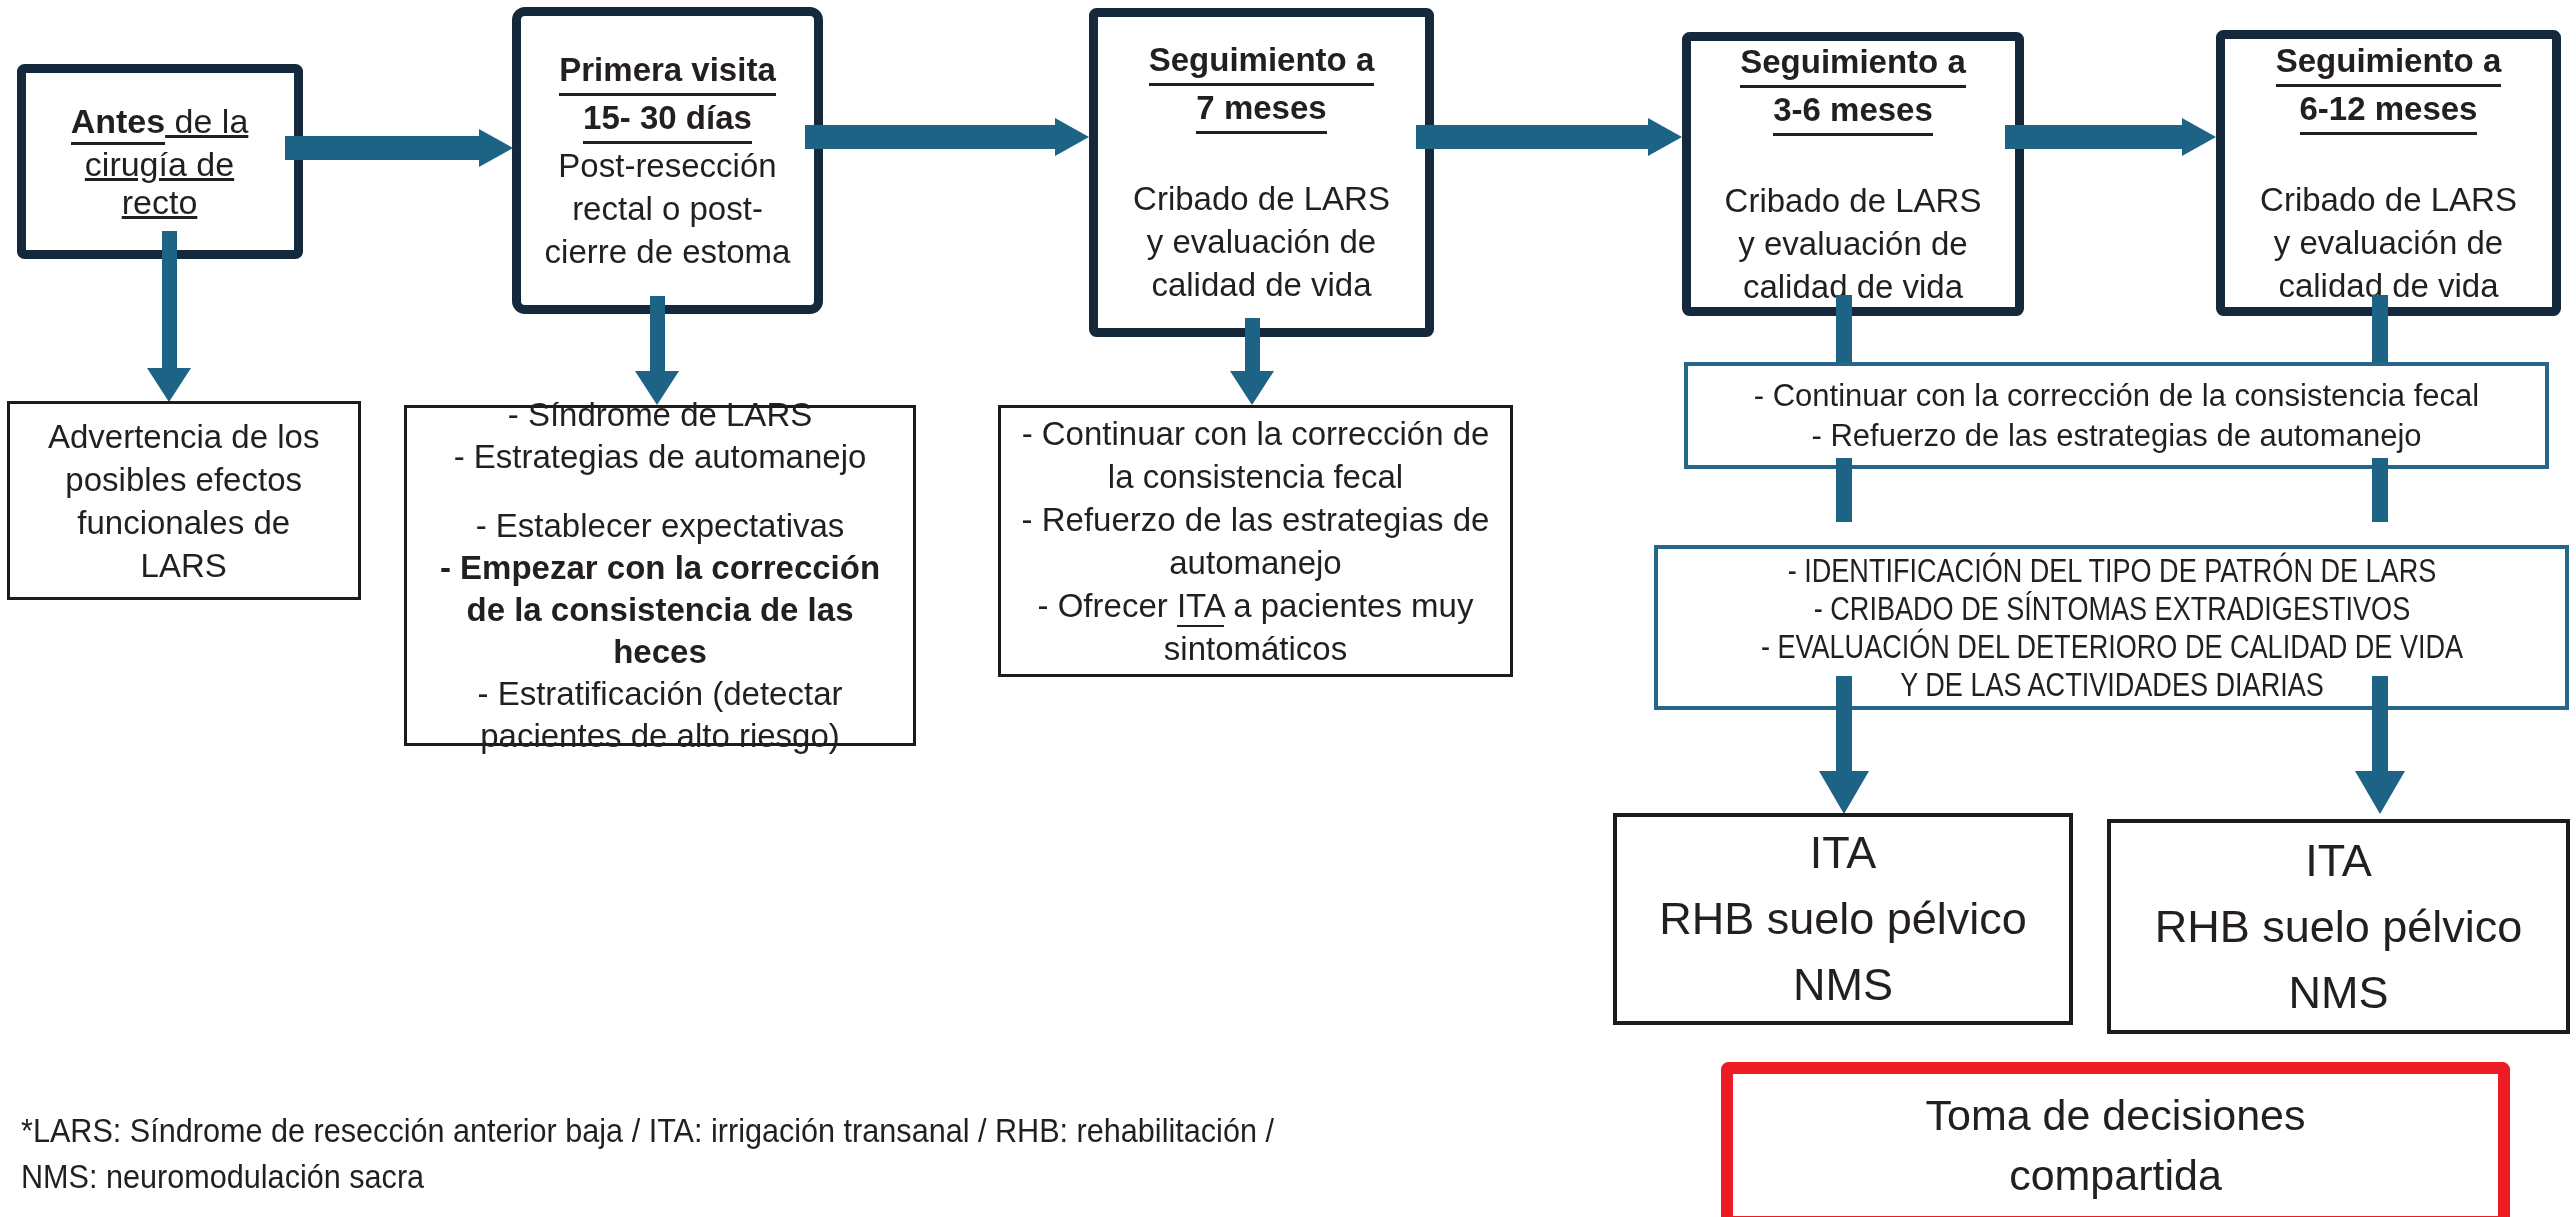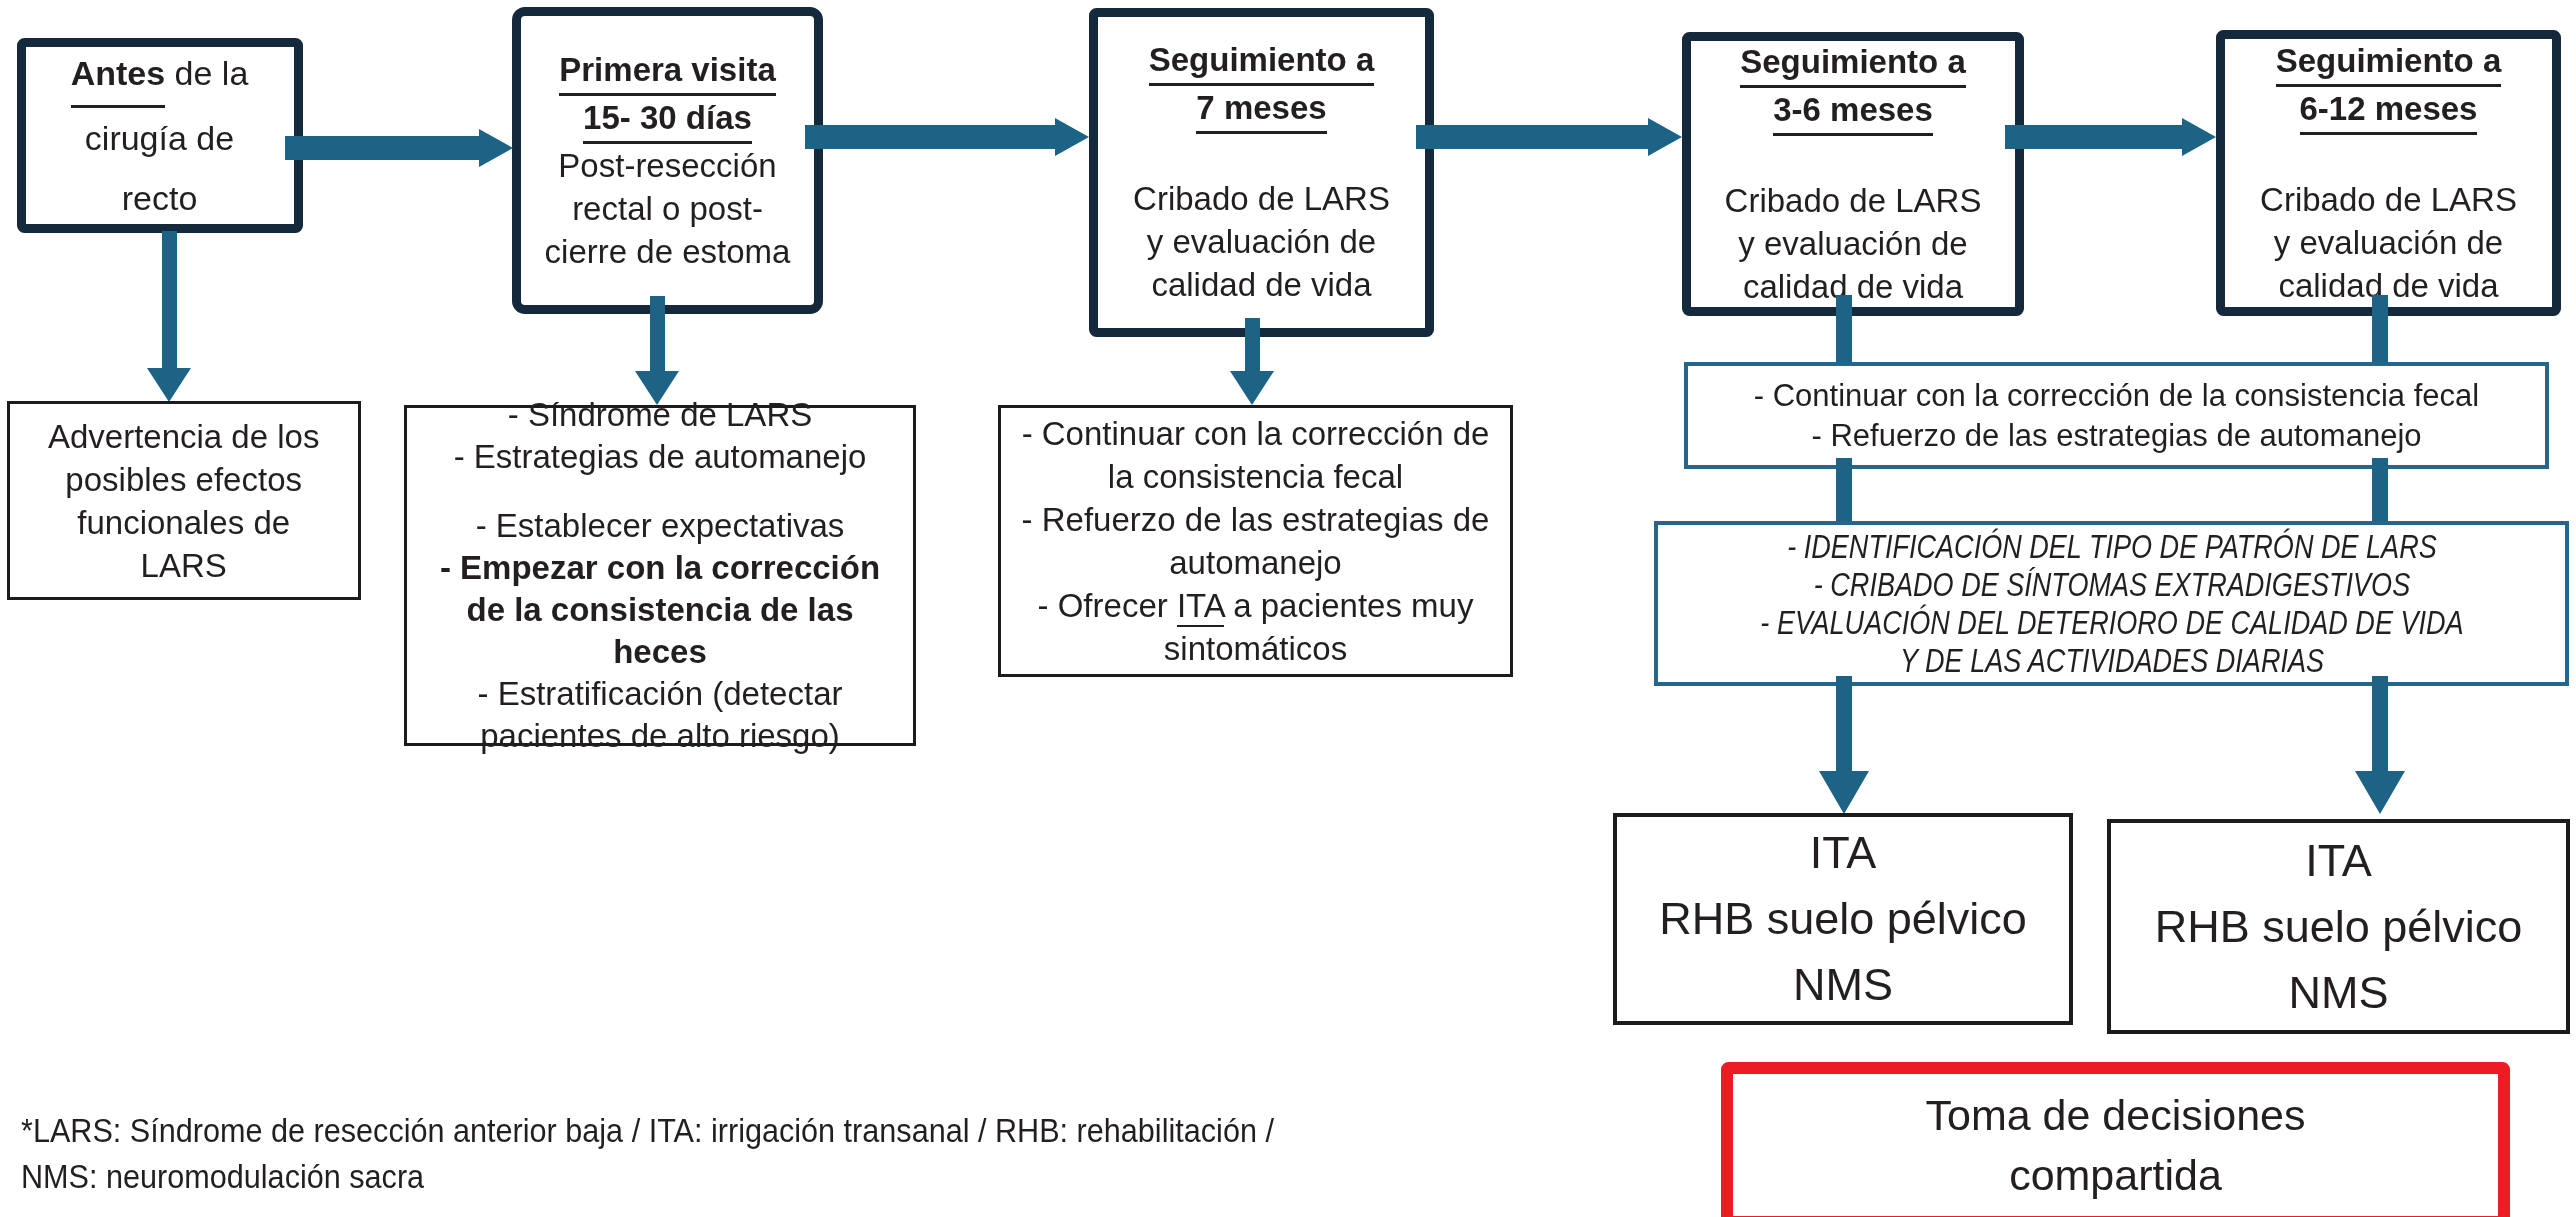--- a/index.html
+++ b/index.html
@@ -48,21 +48,21 @@
     border-top:43px solid var(--teal);border-left:25px solid transparent;border-right:25px solid transparent;}
 
   .footnote{position:absolute;font-size:34px;line-height:46px;text-align:left;
     transform:scaleX(0.9);transform-origin:0 50%;white-space:nowrap;}
 </style>
 </head>
 <body>
 
 <div class="canvas">
 
-  <div class="navybox" style="left:16.5px;top:38px;width:268px;height:177px;font-size:34px;line-height:60px;">
+  <div class="navybox" style="left:16.5px;top:64px;width:268px;height:177px;font-size:34px;line-height:38px;text-decoration:underline;">
     <div style="width:225px;"><span class="bh hl">Antes</span><span> de la cirugía de recto</span></div>
   </div>
 
   <div class="navybox" style="left:512px;top:6.7px;width:293px;height:289px;border-radius:13px;">
     <div><span class="bh hl">Primera visita</span></div>
     <div><span class="bh hl">15- 30 días</span></div>
     <div class="boxbody" style="width:255px;">Post-resección rectal o post-cierre de estoma</div>
   </div>
 
   <div class="navybox gap-lg" style="left:1089px;top:7.5px;width:327px;height:311px;">
@@ -135,21 +135,21 @@
   <div class="conn" style="left:2372px;top:295px;width:15.7px;height:69px;"></div>
 
   <div class="tealbox" style="left:1684px;top:362px;width:857px;height:99px;">
     <div>- Continuar con la corrección de la consistencia fecal</div>
     <div>- Refuerzo de las estrategias de automanejo</div>
   </div>
 
   <div class="conn" style="left:1836px;top:458px;width:15.7px;height:64px;"></div>
   <div class="conn" style="left:2372px;top:458px;width:15.7px;height:64px;"></div>
 
-  <div class="tealbox" style="left:1654px;top:521px;width:907px;height:157px;font-style:italic;">
+  <div class="tealbox" style="left:1654px;top:545px;width:907px;height:157px;">
     <div class="caps-cond" style="width:884px;">
       <div>- IDENTIFICACIÓN DEL TIPO DE PATRÓN DE LARS</div>
       <div>- CRIBADO DE SÍNTOMAS EXTRADIGESTIVOS</div>
       <div>- EVALUACIÓN DEL DETERIORO DE CALIDAD DE VIDA Y DE LAS ACTIVIDADES DIARIAS</div>
     </div>
   </div>
 
   <div class="darrow" style="left:1819px;top:676px;height:138px;">
       <div class="vshaft"></div>
       <div class="vhead"></div>

